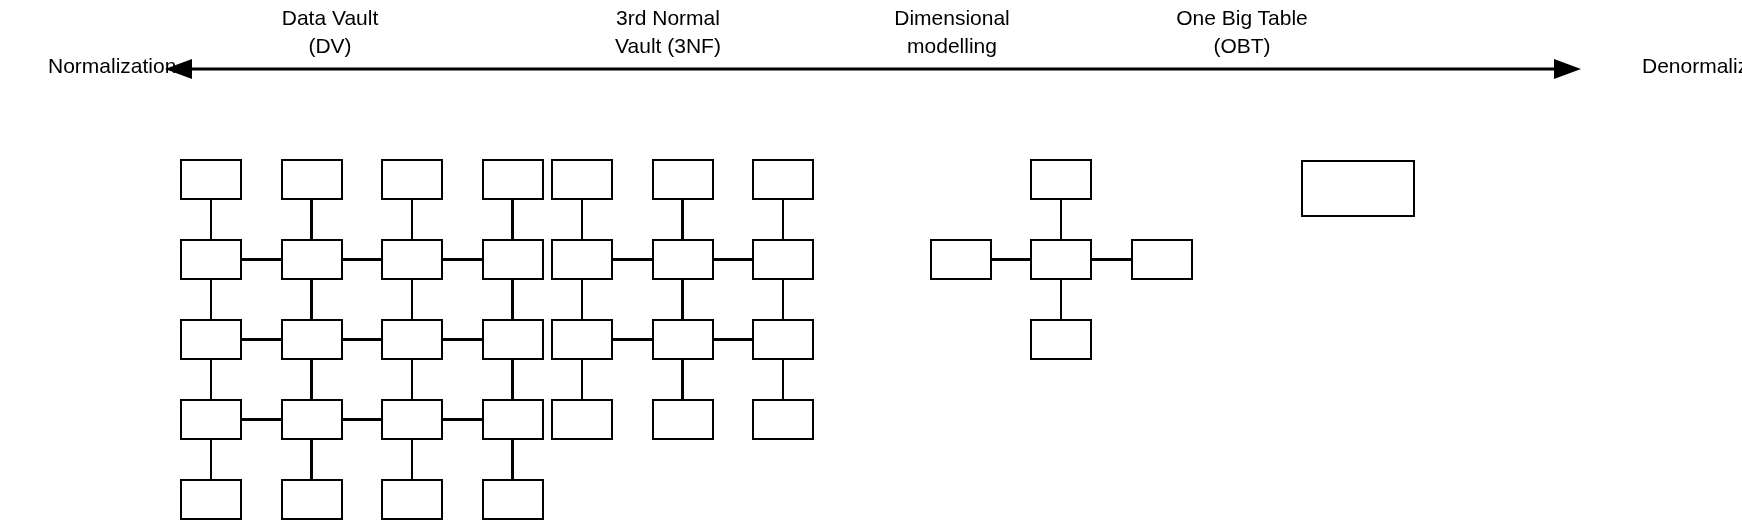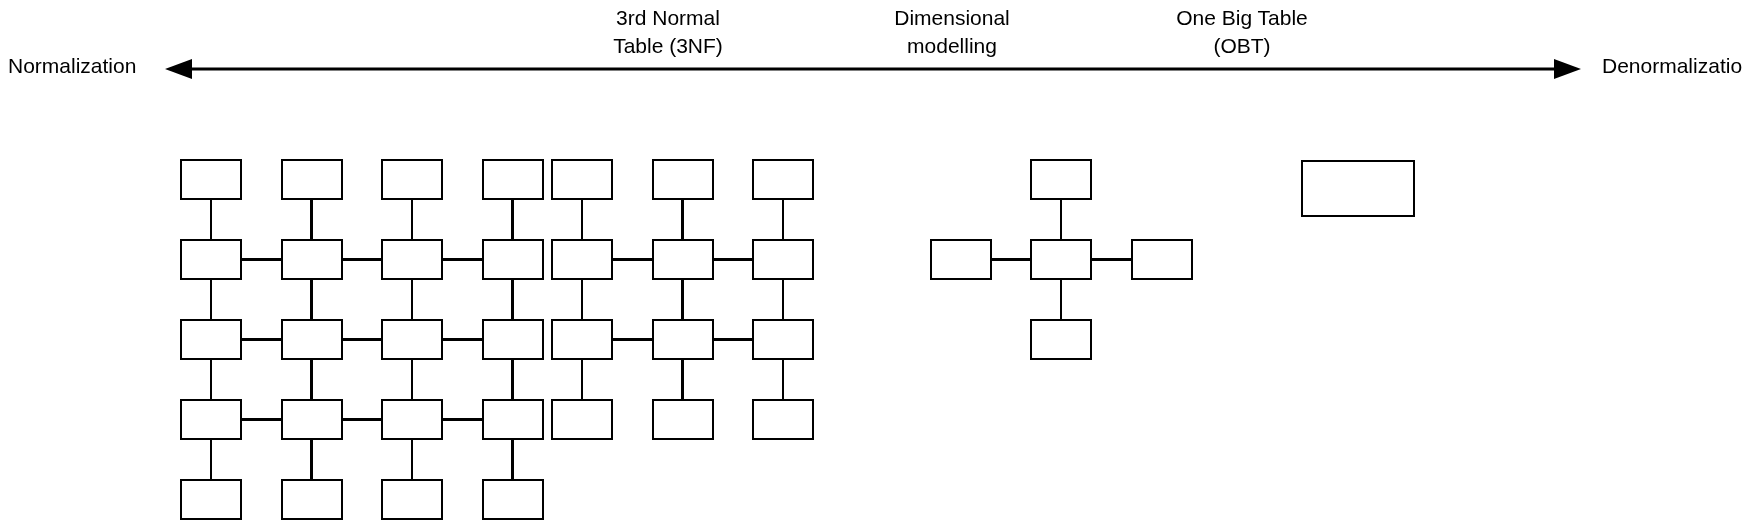--- a/index.html
+++ b/index.html
@@ -14,20 +14,21 @@
     background: #ffffff;
     font-family: "Liberation Sans", sans-serif;
     overflow: hidden;
   }
   .axis-label {
     position: absolute;
     font-size: 21px;
     color: #000000;
     white-space: nowrap;
     line-height: 1.25;
+    margin-left: 40px;
   }
   #label-normalization { left: 8px; top: 53px; }
   #label-denormalization { left: 1602px; top: 53px; }
 
   .stage-label {
     position: absolute;
     font-size: 21px;
     color: #000000;
     text-align: center;
     line-height: 1.32;
@@ -65,22 +66,24 @@
   <div class="axis-label" id="label-normalization">Normalization</div>
 
   <div class="axis-label" id="label-denormalization">Denormalization</div>
 
   <svg id="axis-arrow" viewBox="0 0 1742 524" xmlns="http://www.w3.org/2000/svg">
     <line x1="178" y1="69" x2="1568" y2="69" stroke="#000000" stroke-width="3.2"></line>
     <polygon points="165,69 192,59 192,79" fill="#000000"></polygon>
     <polygon points="1581,69 1554,59 1554,79" fill="#000000"></polygon>
   </svg>
 
+  <div class="stage-label" style="left:330px; top:4px; width:240px;">Data Vault
+(DV)</div>
   <div class="stage-label" style="left:668px; top:4px; width:240px;">3rd Normal
-Table (3NF)</div>
+Vault (3NF)</div>
   <div class="stage-label" style="left:1242px; top:4px; width:260px;">One Big Table
 (OBT)</div>
   <div class="stage-label" style="left:952px; top:4px; width:260px;">Dimensional
 modelling</div>
 
   <div id="graphics-layer">
       <div class="connector v" style="left: 209.9px; top: 200px; height: 39px;"></div>
       <div class="connector v" style="left: 209.9px; top: 280px; height: 39px;"></div>
       <div class="connector v" style="left: 209.9px; top: 360px; height: 39px;"></div>
       <div class="connector v" style="left: 209.9px; top: 440px; height: 39px;"></div>

